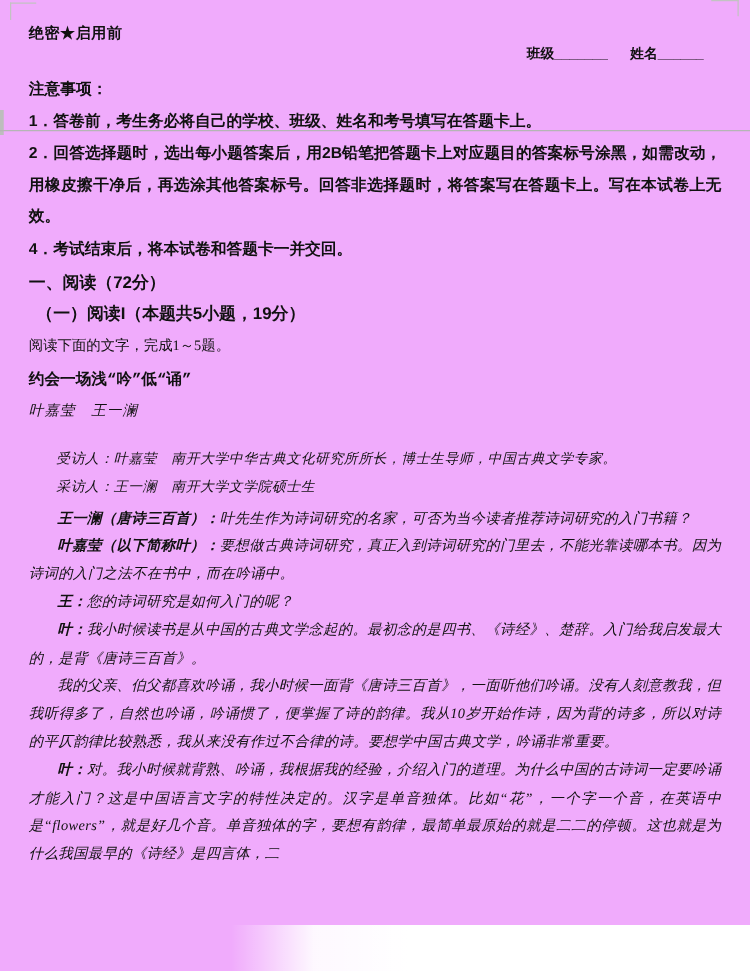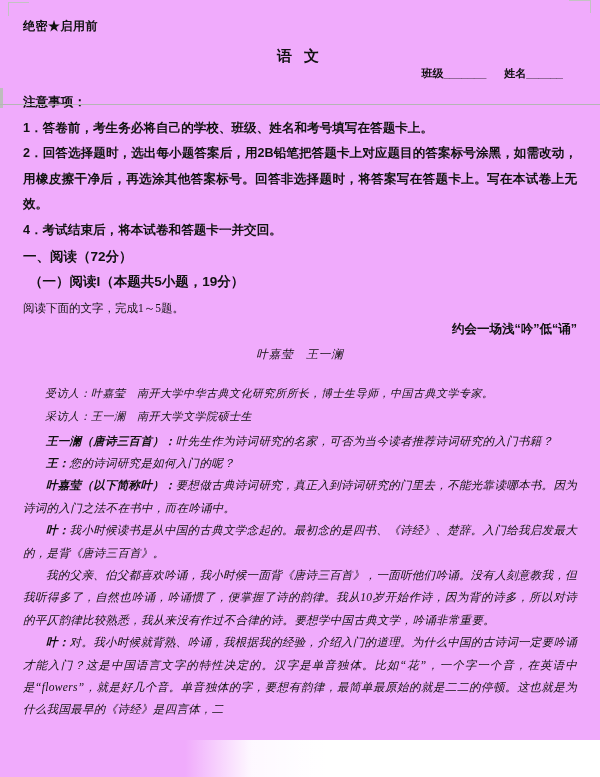--- a/index.html
+++ b/index.html
@@ -52,26 +52,26 @@
     font-family:"Liberation Sans", sans-serif;
     font-weight:bold;font-size:13.5px;line-height:25.5px;margin:0;
   }
   .sec-head.sub{padding-left:6px;}
   .read-instr{
     margin:3px 0 0 0;font-size:11.5px;line-height:21px;
     font-family:"Liberation Serif", serif;
   }
   
   .article-title{
-    margin-top:2px;text-align:right;
-    font-family:Liberation Sans, sans-serif;
+    margin-top:7px;text-align:left;
+    font-family:Liberation Mono, monospace;
     font-weight:bold;font-size:12.5px;
   }
   .article-authors{
-    margin-top:9px;text-align:center;
+    margin-top:9px;text-align:left;
     font-style:italic;font-size:11.5px;letter-spacing:1px;
   }
   .intro-line{
     margin:0;text-indent:2em;font-size:11px;line-height:23px;
     font-style:italic;letter-spacing:.5px;
   }
   .intro-block{margin-top:20px;}
   .interview{margin-top:2px;}
   .interview p{
     margin:0;text-indent:2em;text-align:justify;
@@ -103,21 +103,20 @@
 <div id="page">
   <div class="corner-tl"></div>
   <div class="corner-tr"></div>
   <div class="edge-mark"></div>
   <hr class="header-rule">
 
   <div class="content">
     <div class="secret">绝密★启用前</div>
 
 
-    <div class="subject">语 文</div>
 
     <div class="class-name-row">
       <span>班级</span><span class="blank">_______</span><span class="gap"></span><span>姓名</span><span class="blank">______</span>
     </div>
 
     <div class="notice">
       <p>注意事项：</p>
       <p>1．答卷前，考生务必将自己的学校、班级、姓名和考号填写在答题卡上。</p>
       <p>2．回答选择题时，选出每小题答案后，用2B铅笔把答题卡上对应题目的答案标号涂黑，如需改动，用橡皮擦干净后，再选涂其他答案标号。回答非选择题时，将答案写在答题卡上。写在本试卷上无效。</p>
       <p>4．考试结束后，将本试卷和答题卡一并交回。</p>
@@ -130,22 +129,22 @@
     <div class="article-title">约会一场浅“吟”低“诵”</div>
     <div class="article-authors">叶嘉莹　王一澜</div>
 
     <div class="intro-block">
       <p class="intro-line">受访人：叶嘉莹　南开大学中华古典文化研究所所长，博士生导师，中国古典文学专家。</p>
       <p class="intro-line">采访人：王一澜　南开大学文学院硕士生</p>
     </div>
 
     <div class="interview">
       <p><span class="spk">王一澜（唐诗三百首）：</span><span>叶先生作为诗词研究的名家，可否为当今读者推荐诗词研究的入门书籍？</span></p>
+      <p><span class="spk">叶嘉莹（以下简称叶）：</span><span>要想做古典诗词研究，真正入到诗词研究的门里去，不能光靠读哪本书。因为诗词的入门之法不在书中，而在吟诵中。</span></p>
       <p><span class="spk">王：</span><span>您的诗词研究是如何入门的呢？</span></p>
-      <p><span class="spk">叶嘉莹（以下简称叶）：</span><span>要想做古典诗词研究，真正入到诗词研究的门里去，不能光靠读哪本书。因为诗词的入门之法不在书中，而在吟诵中。</span></p>
       <p><span class="spk">叶：</span><span>我小时候读书是从中国的古典文学念起的。最初念的是四书、《诗经》、楚辞。入门给我启发最大的，是背《唐诗三百首》。</span></p>
       <p><span class="spk"></span><span>我的父亲、伯父都喜欢吟诵，我小时候一面背《唐诗三百首》，一面听他们吟诵。没有人刻意教我，但我听得多了，自然也吟诵，吟诵惯了，便掌握了诗的韵律。我从10岁开始作诗，因为背的诗多，所以对诗的平仄韵律比较熟悉，我从来没有作过不合律的诗。要想学中国古典文学，吟诵非常重要。</span></p>
       <p><span class="spk">叶：</span><span>对。我小时候就背熟、吟诵，我根据我的经验，介绍入门的道理。为什么中国的古诗词一定要吟诵才能入门？这是中国语言文字的特性决定的。汉字是单音独体。比如“花”，一个字一个音，在英语中是“flowers”，就是好几个音。单音独体的字，要想有韵律，最简单最原始的就是二二的停顿。这也就是为什么我国最早的《诗经》是四言体，二</span></p>
     </div>
   </div>
 
   <div class="bottom-fade"></div>
 </div>
 
 </body></html>

